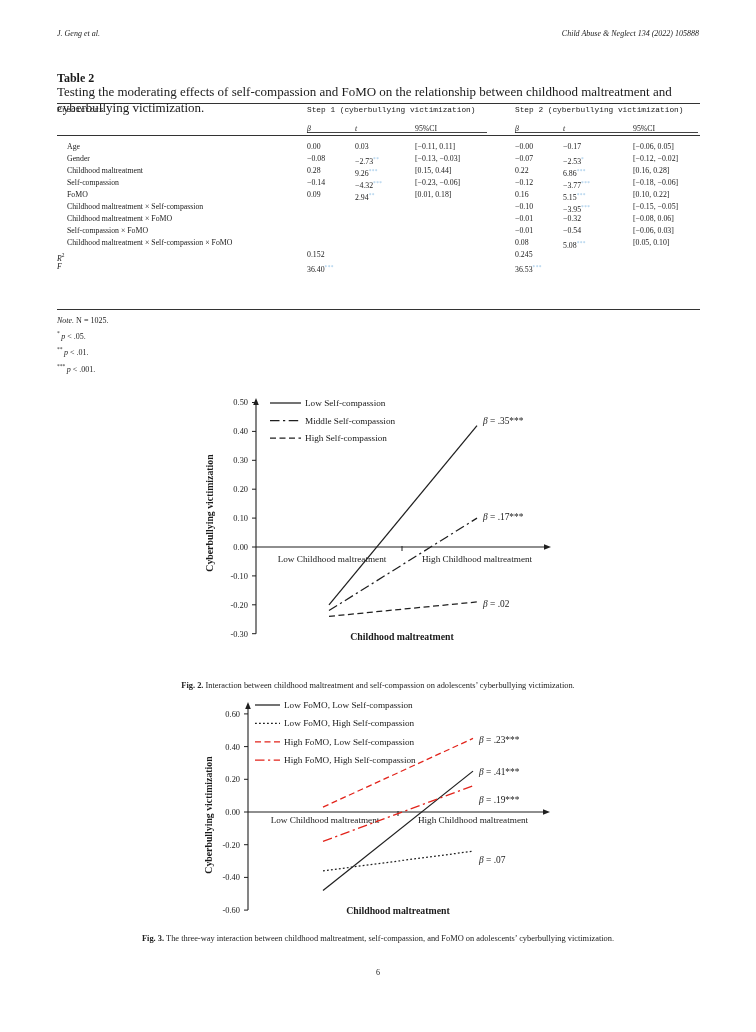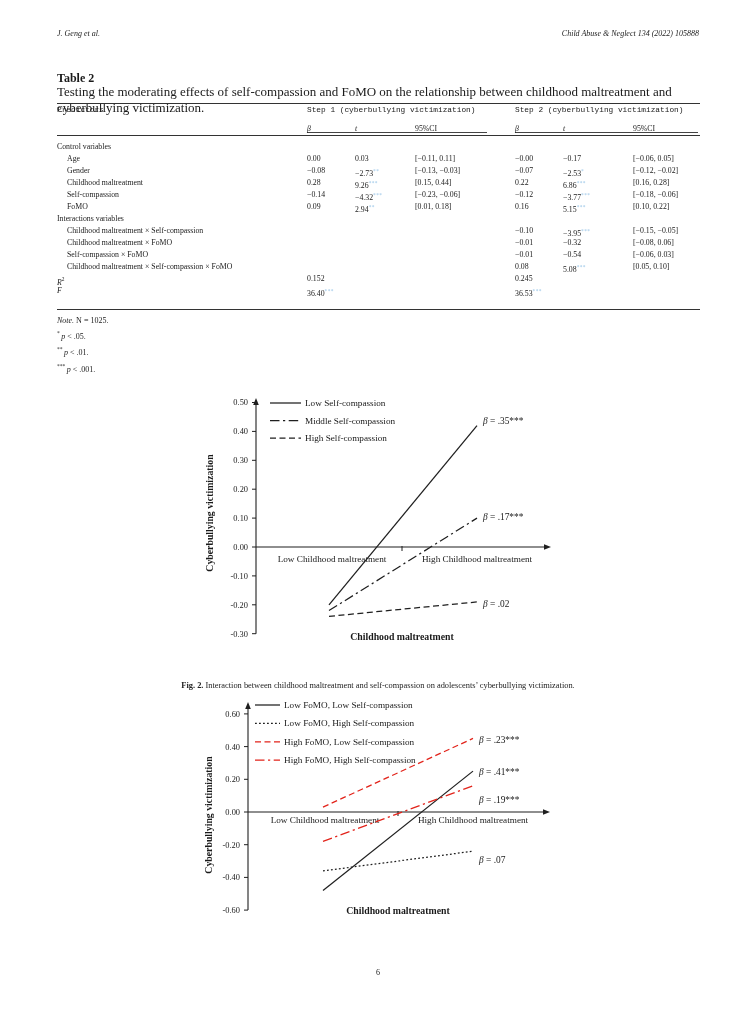--- a/index.html
+++ b/index.html
@@ -55,29 +55,20 @@
           <div class="sub it">t</div>
           <div class="sub">95%CI</div>
           <div class="sub it">β</div>
           <div class="sub it">t</div>
           <div class="sub">95%CI</div>
         </div>
       </div>
     <div class="rule" style="top:32px;border-top-width:1.5px;"></div>
     <div class="rows">
         <div class="grid trow">
-          <div class="">Control variables</div>
-          <div></div>
-          <div></div>
-          <div></div>
-          <div></div>
-          <div></div>
-          <div></div>
-        </div>
-        <div class="grid trow">
           <div class="indent">Age</div>
           <div>0.00</div>
           <div>0.03</div>
           <div>[−0.11, 0.11]</div>
           <div>−0.00</div>
           <div>−0.17</div>
           <div>[−0.06, 0.05]</div>
         </div>
         <div class="grid trow">
           <div class="indent">Gender</div>
@@ -107,29 +98,20 @@
           <div>[−0.18, −0.06]</div>
         </div>
         <div class="grid trow">
           <div class="indent">FoMO</div>
           <div>0.09</div>
           <div>2.94<sup class="star" style="color: rgb(147, 193, 230);">**</sup></div>
           <div>[0.01, 0.18]</div>
           <div>0.16</div>
           <div>5.15<sup class="star" style="color: rgb(147, 193, 230);">***</sup></div>
           <div>[0.10, 0.22]</div>
-        </div>
-        <div class="grid trow">
-          <div class="">Interactions variables</div>
-          <div></div>
-          <div></div>
-          <div></div>
-          <div></div>
-          <div></div>
-          <div></div>
         </div>
         <div class="grid trow">
           <div class="indent">Childhood maltreatment × Self-compassion</div>
           <div></div>
           <div></div>
           <div></div>
           <div>−0.10</div>
           <div>−3.95<sup class="star" style="color: rgb(147, 193, 230);">***</sup></div>
           <div>[−0.15, −0.05]</div>
         </div>
@@ -269,15 +251,19 @@
       <text x="339" y="53.425" font-size="9.4"><tspan font-style="italic">β</tspan><tspan> = .23***</tspan></text>
       <line x1="115" y1="51.8" x2="140" y2="51.8" stroke="#e2231a" stroke-width="1.25" stroke-dasharray="6,3.5"></line>
       <text x="144" y="54.8" font-size="9.2">High FoMO, Low Self-compassion</text>
       <line x1="183" y1="151.43" x2="333" y2="95.84" stroke="#e2231a" stroke-width="1.25" stroke-dasharray="9.5,3.5,2.2,3.5"></line>
       <text x="339" y="112.84" font-size="9.4"><tspan font-style="italic">β</tspan><tspan> = .19***</tspan></text>
       <line x1="115" y1="70.19999999999999" x2="140" y2="70.19999999999999" stroke="#e2231a" stroke-width="1.25" stroke-dasharray="9.5,3.5,2.2,3.5"></line>
       <text x="144" y="73.19999999999999" font-size="9.2">High FoMO, High Self-compassion</text>
       <text x="258" y="224" text-anchor="middle" font-size="9.8" font-weight="bold">Childhood maltreatment</text>
       <text x="72" y="125" text-anchor="middle" font-size="9.8" font-weight="bold" transform="rotate(-90 72 125)">Cyberbullying victimization</text>
     </svg>
+  <div class="figcap" style="top:934px;">
+    <b>Fig. 3.</b>
+    <span>The three-way interaction between childhood maltreatment, self-compassion, and FoMO on adolescents’ cyberbullying victimization.</span>
+  </div>
 
   <div class="pageno">6</div>
 </div>
 
 </body></html>

